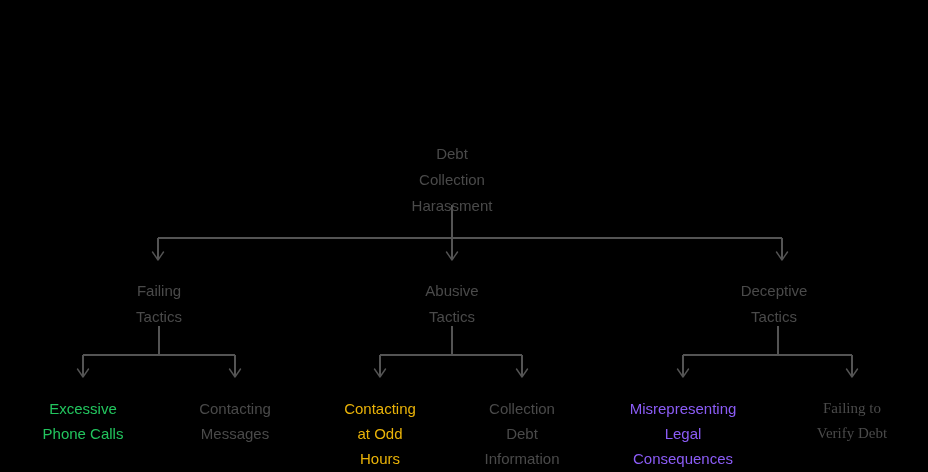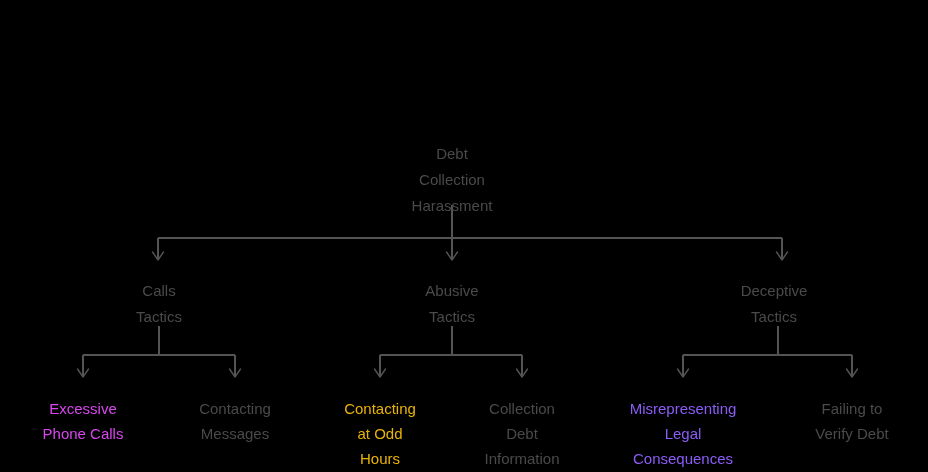--- a/index.html
+++ b/index.html
@@ -89,36 +89,36 @@
       <line x1="683" y1="355" x2="683" y2="377" stroke="#545454" stroke-width="1.4" shape-rendering="crispEdges"></line>
       <polyline points="677.5,369 683,377 688.5,369" fill="none" stroke="#545454" stroke-width="1.4" stroke-linecap="round" stroke-linejoin="round"></polyline>
       <line x1="852" y1="355" x2="852" y2="377" stroke="#545454" stroke-width="1.4" shape-rendering="crispEdges"></line>
       <polyline points="846.5,369 852,377 857.5,369" fill="none" stroke="#545454" stroke-width="1.4" stroke-linecap="round" stroke-linejoin="round"></polyline>
     </svg>
 
   <div id="node-layer">
       <div class="node root" style="left: 352px; top: 133px; width: 200px; color: rgb(74, 74, 74);">Debt
 Collection
 Harassment</div>
-      <div class="node branch" style="left: 59px; top: 270px; width: 200px; color: rgb(74, 74, 74);">Calls
+      <div class="node branch" style="left: 59px; top: 270px; width: 200px; color: rgb(74, 74, 74);">Failing
 Tactics</div>
-      <div class="node leaf" style="left: 8px; top: 388px; width: 150px; color: #d946ef;">Excessive
+      <div class="node leaf" style="left: 8px; top: 388px; width: 150px; color: #22c55e;">Excessive
 Phone Calls</div>
       <div class="node leaf" style="left: 160px; top: 388px; width: 150px; color: rgb(74, 74, 74);">Contacting
 Messages</div>
       <div class="node branch" style="left: 352px; top: 270px; width: 200px; color: rgb(74, 74, 74);">Abusive
 Tactics</div>
       <div class="node leaf" style="left: 310px; top: 388px; width: 140px; color: #eab308;">Contacting
 at Odd
 Hours</div>
       <div class="node leaf" style="left: 452px; top: 388px; width: 140px; color: rgb(74, 74, 74);">Collection
 Debt
 Information</div>
       <div class="node branch" style="left: 674px; top: 270px; width: 200px; color: rgb(74, 74, 74);">Deceptive
 Tactics</div>
       <div class="node leaf" style="left: 598px; top: 388px; width: 170px; color: #8b5cf6;">Misrepresenting
 Legal
 Consequences</div>
-      <div class="node leaf" style="left: 777px; top: 388px; width: 150px; color: rgb(74, 74, 74);">Failing to
+      <div class="node leaf" style="left: 777px; top: 388px; width: 150px; color: rgb(74, 74, 74); font-family: Liberation Serif, serif;">Failing to
 Verify Debt</div>
     </div>
 
 </div>
 
 </body></html>

